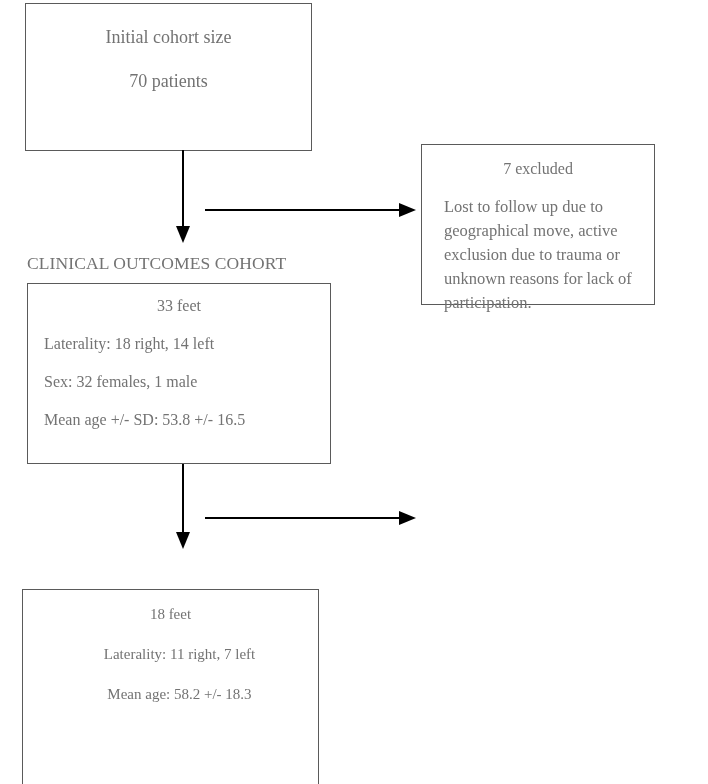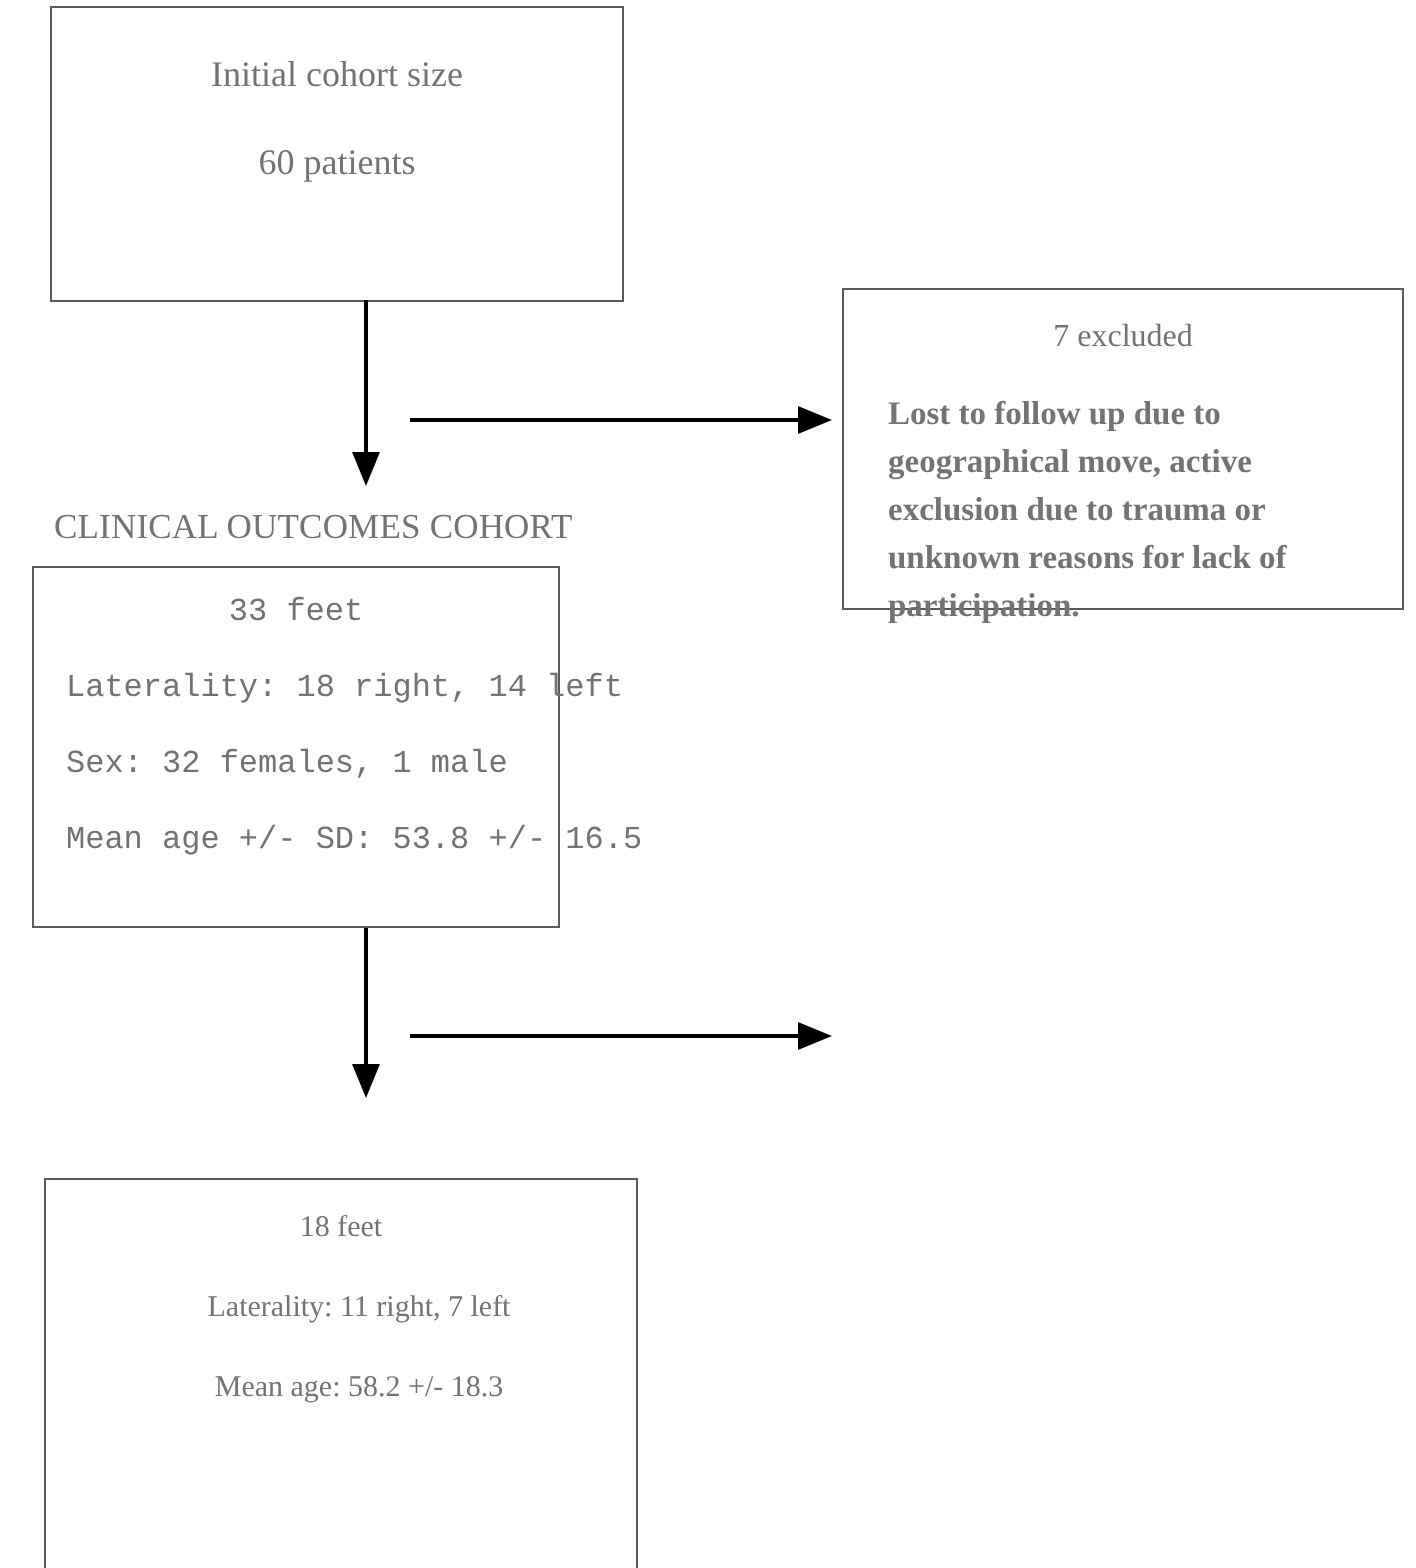--- a/index.html
+++ b/index.html
@@ -37,36 +37,36 @@
   
   #box-initial {
     left: 25px; top: 3px; width: 287px; height: 148px;
   }
   #box-initial .box-inner { top: 22px; }
   #box-initial .line { font-size: 18px; line-height: 22px; }
   #box-initial .line.l2 { margin-top: 22px; }
 
   
   #box-excluded {
-    left: 421px; top: 144px; width: 281px; height: 161px;
+    left: 421px; top: 144px; width: 234px; height: 161px;
   }
   #box-excluded .box-inner { top: 14px; }
   #box-excluded .title { font-size: 16px; line-height: 20px; text-align: center; }
-  #box-excluded .body { margin-top: 16px; padding: 0 14px 0 22px; font-size: 16.5px; line-height: 24px; text-align: left; white-space: normal; font-weight: bold; }
+  #box-excluded .body { margin-top: 16px; padding: 0 14px 0 22px; font-size: 16.5px; line-height: 24px; text-align: left; white-space: normal; }
 
   
   #label-clinical {
     position: absolute;
     left: 27px; top: 253px;
     font-size: 17.5px;
     letter-spacing: 0.1px;
     white-space: nowrap;
   }
   #box-clinical {
-    left: 16px; top: 283px; width: 264px; height: 181px; font-family: Liberation Mono, monospace;
+    left: 27px; top: 283px; width: 304px; height: 181px;
   }
   #box-clinical .box-inner { top: 12px; }
   #box-clinical .line { font-size: 16px; line-height: 20px; }
   #box-clinical .hdr { text-align: center; }
   #box-clinical .det { text-align: left; padding-left: 16px; margin-top: 18px; }
 
   
   #box-covid {
     left: 424px; top: 479px; width: 234px; height: 78px;
   }
@@ -101,21 +101,21 @@
   #arrow-h2 { left: 205px; top: 504px; }
 </style>
 </head>
 <body>
 
 <div id="canvas">
 
   <div class="box" id="box-initial">
     <div class="box-inner">
       <div class="line centered l1">Initial cohort size</div>
-      <div class="line centered l2">60 patients</div>
+      <div class="line centered l2">70 patients</div>
     </div>
   </div>
 
   <div class="box" id="box-excluded">
     <div class="box-inner">
       <div class="title">7 excluded</div>
       <div class="body">Lost to follow up due to geographical move, active exclusion due to trauma or unknown reasons for lack of participation.</div>
     </div>
   </div>
 

